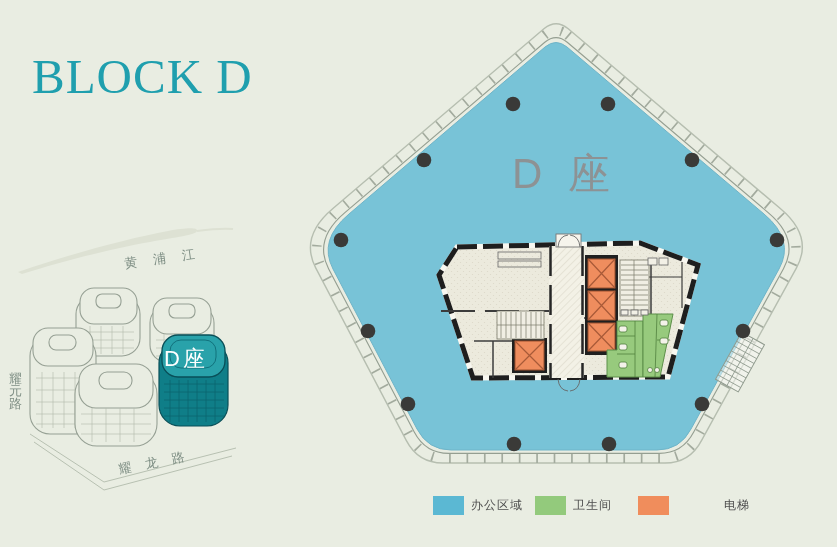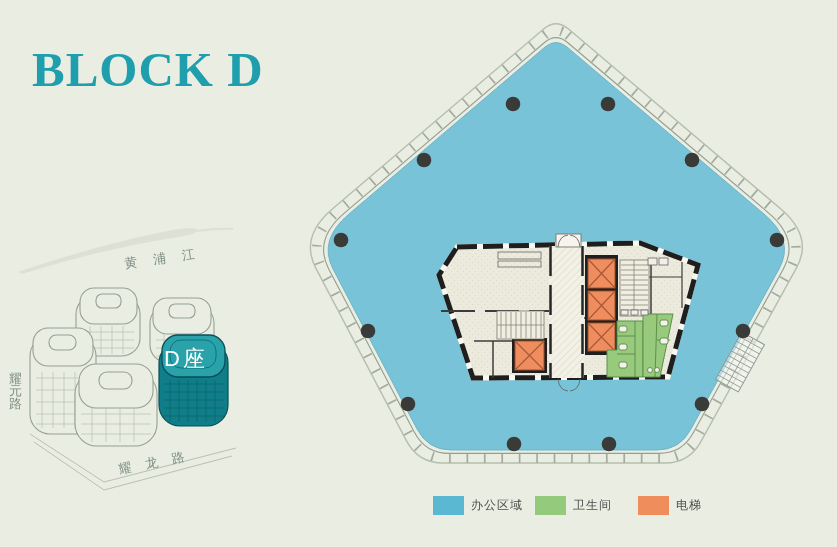--- a/index.html
+++ b/index.html
@@ -3,22 +3,22 @@
 <meta charset="utf-8">
 <style>
   html,body{margin:0;padding:0;}
   body{
     width:837px;height:547px;position:relative;overflow:hidden;
     background:#e9ede2;
     font-family:"Liberation Sans", sans-serif;
   }
   .stage{position:absolute;inset:0;width:837px;height:547px;}
   .title{
-    position:absolute;left:32px;top:8px;
-    font-family:"Liberation Serif", serif;font-weight:bold;
+    position:absolute;left:32px;top:15px;
+    font-family:"Liberation Serif", serif;font-weight:normal;
     font-size:49px;color:#1f9fae;letter-spacing:1px;white-space:nowrap;
   }
   svg.gfx{position:absolute;left:0;top:0;}
   .plan-label{
     position:absolute;left:512px;top:146px;width:140px;
     font-size:42px;color:#8d9294;letter-spacing:7px;white-space:nowrap;
   }
   .site-bldg-label{
     position:absolute;left:164px;top:344px;
     font-size:22px;color:#ffffff;letter-spacing:3px;white-space:nowrap;
@@ -26,21 +26,21 @@
   .road{position:absolute;color:#7f8f85;font-size:13px;white-space:nowrap;}
   .road-river{left:124px;top:249px;letter-spacing:16px;transform:rotate(-8deg);}
   .road-left{left:6px;top:361px;writing-mode:vertical-lr;letter-spacing:13px;}
   .road-bottom{left:118px;top:453px;letter-spacing:14px;transform:rotate(-11deg);}
   .legend{position:absolute;left:0;top:0;width:837px;height:547px;pointer-events:none;}
   .legend-item{position:absolute;display:flex;align-items:center;height:20px;top:495px;}
   .legend-item .sw{width:31px;height:19px;margin-right:7px;}
   .legend-item .lb{font-size:12px;color:#4e4e4e;letter-spacing:1px;}
   .li-office{left:433px;}
   .li-rest{left:535px;align-items:center;}
-  .li-elev{left:638px;}
+  .li-elev{left:638px;gap:48px;}
   .sw-office{background:#5bb8d3;}
   .sw-rest{background:#93ca7c;}
   .sw-elev{background:#f08d5c;}
 </style>
 </head>
 <body>
 
 <div class="stage">
 
   <svg class="gfx" width="837" height="547" viewBox="0 0 837 547">
@@ -330,20 +330,21 @@
     </g>
   </svg>
 
   <h1 class="title">BLOCK D</h1>
 
   <div class="road road-river">黄浦江</div>
   <div class="road road-left">耀元路</div>
   <div class="road road-bottom">耀龙路</div>
   <div class="site-bldg-label">D座</div>
 
+  <div class="plan-label">D 座</div>
 
   <div class="legend">
     <div class="legend-item li-office">
       <div class="sw sw-office"></div>
       <span class="lb">办公区域</span>
     </div>
     <div class="legend-item li-rest">
       <div class="sw sw-rest"></div>
       <span class="lb">卫生间</span>
     </div>

